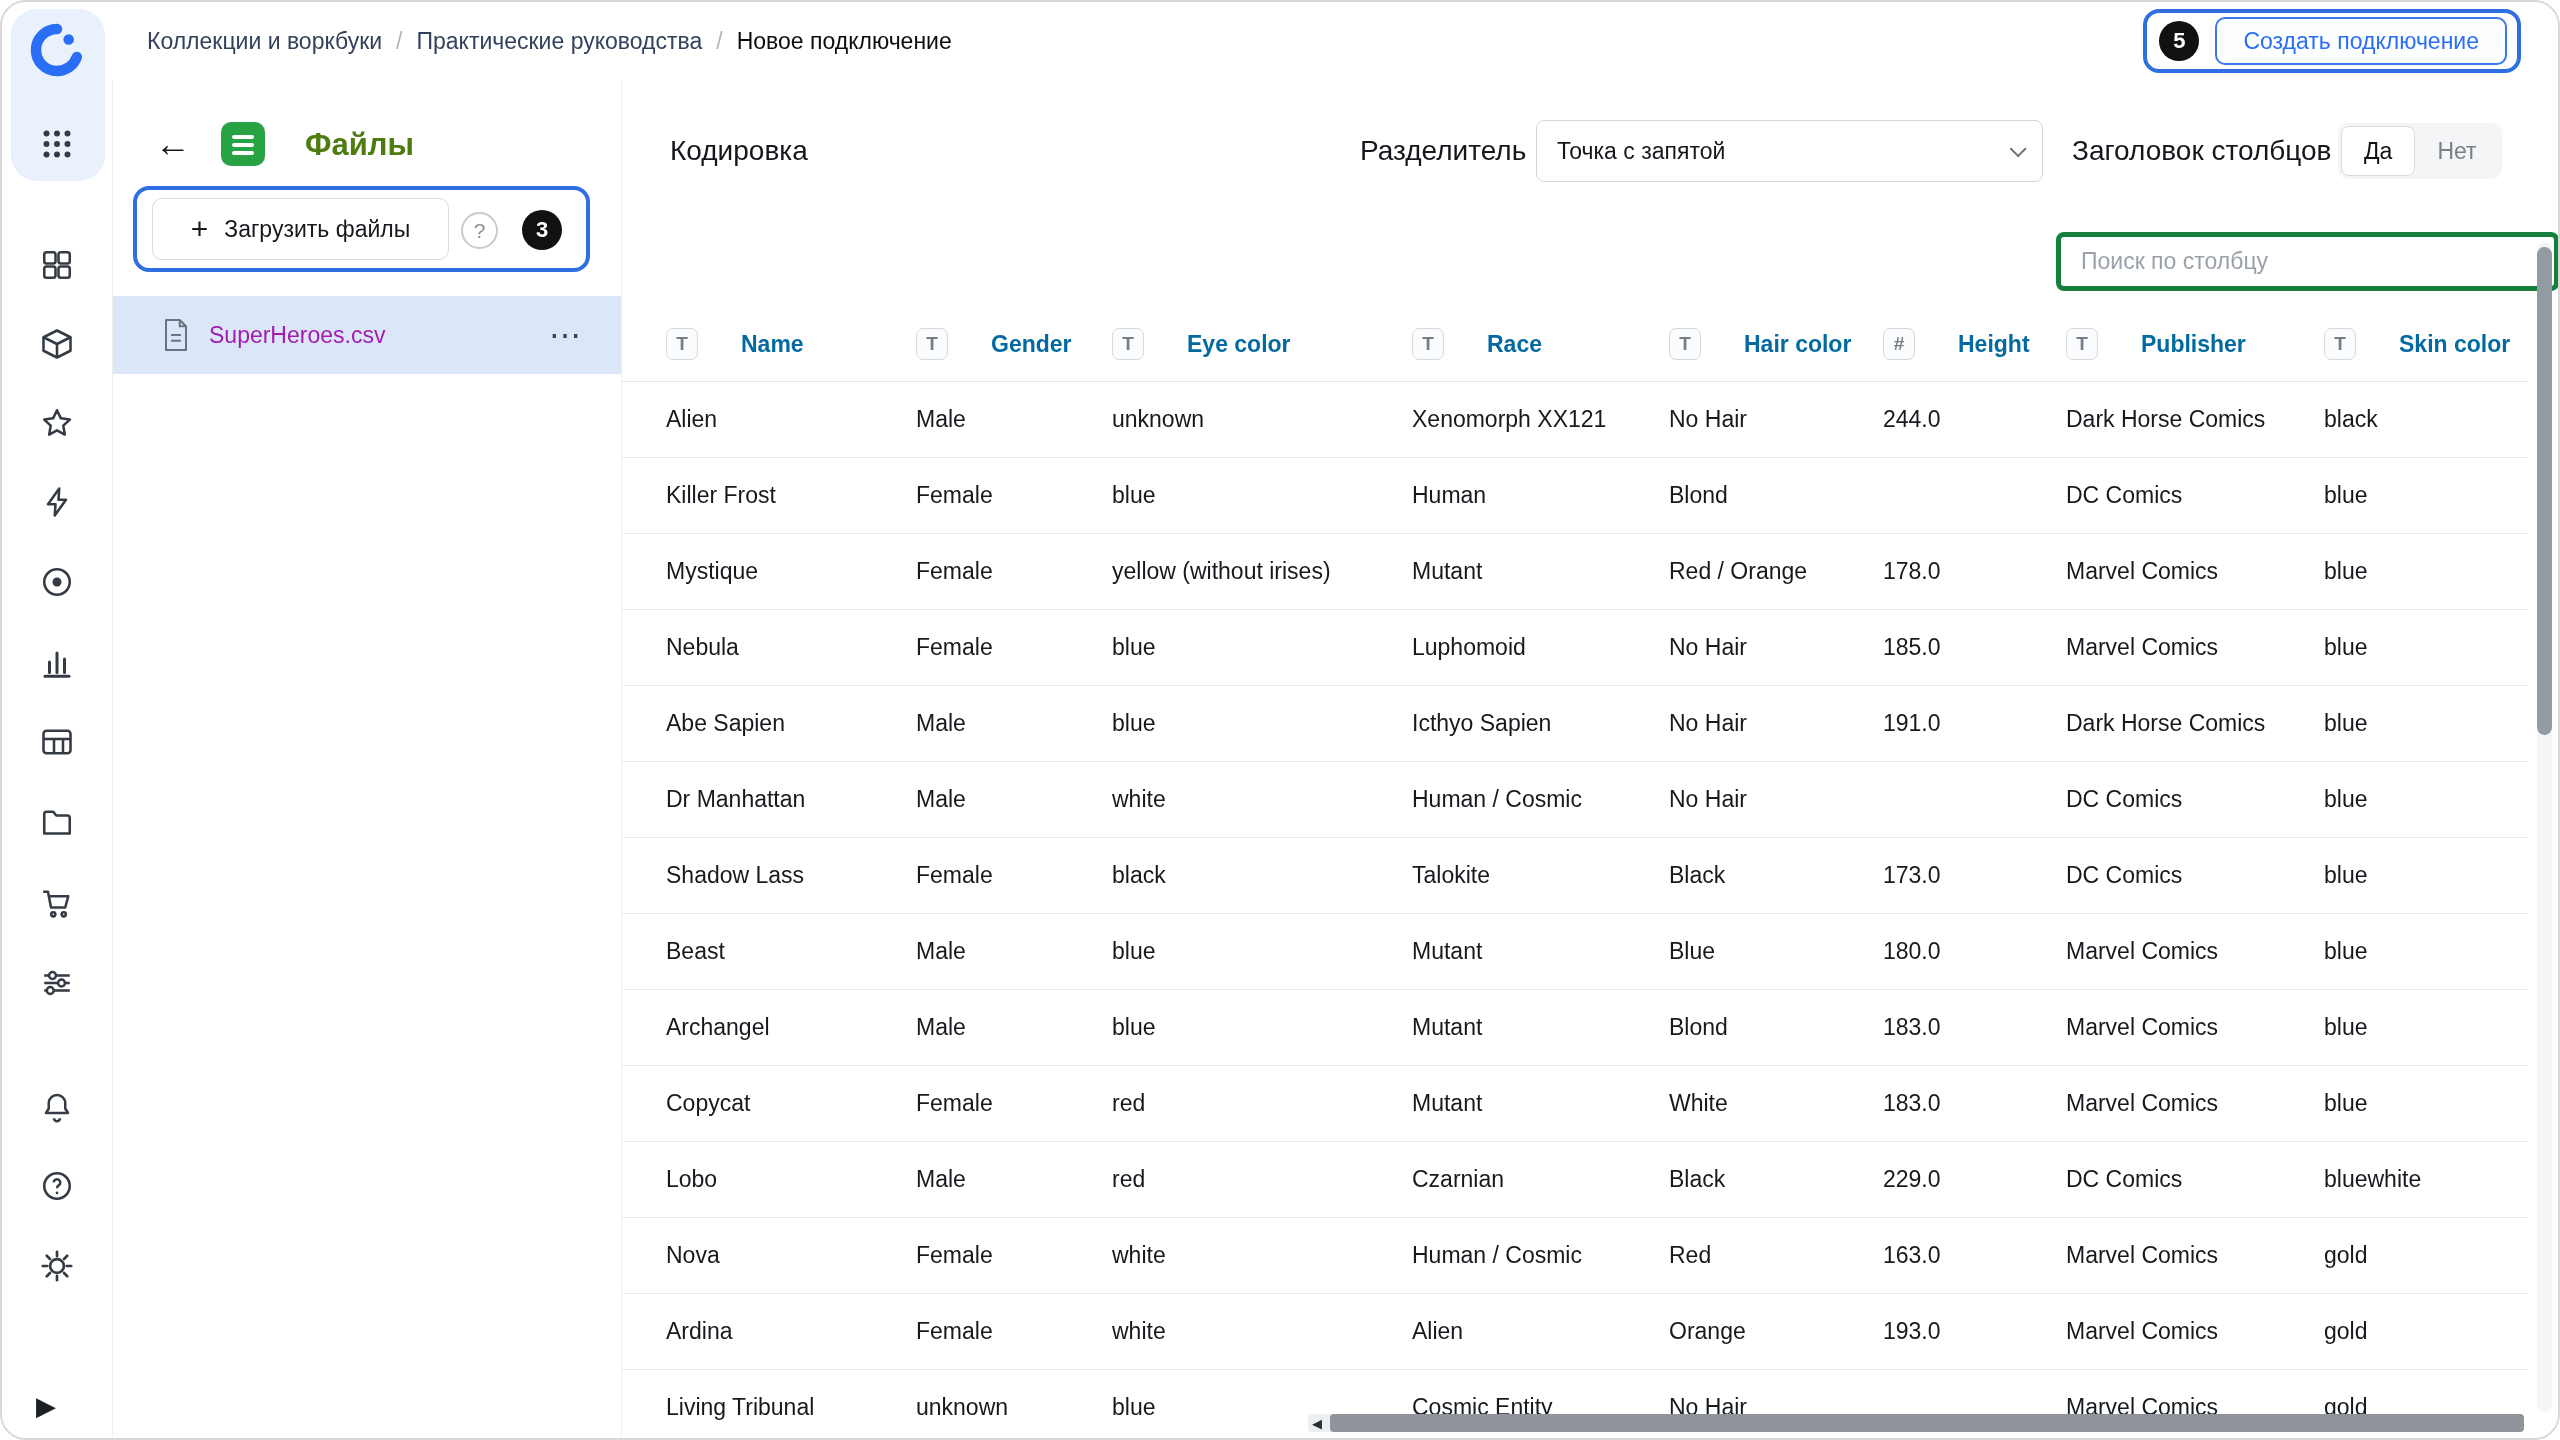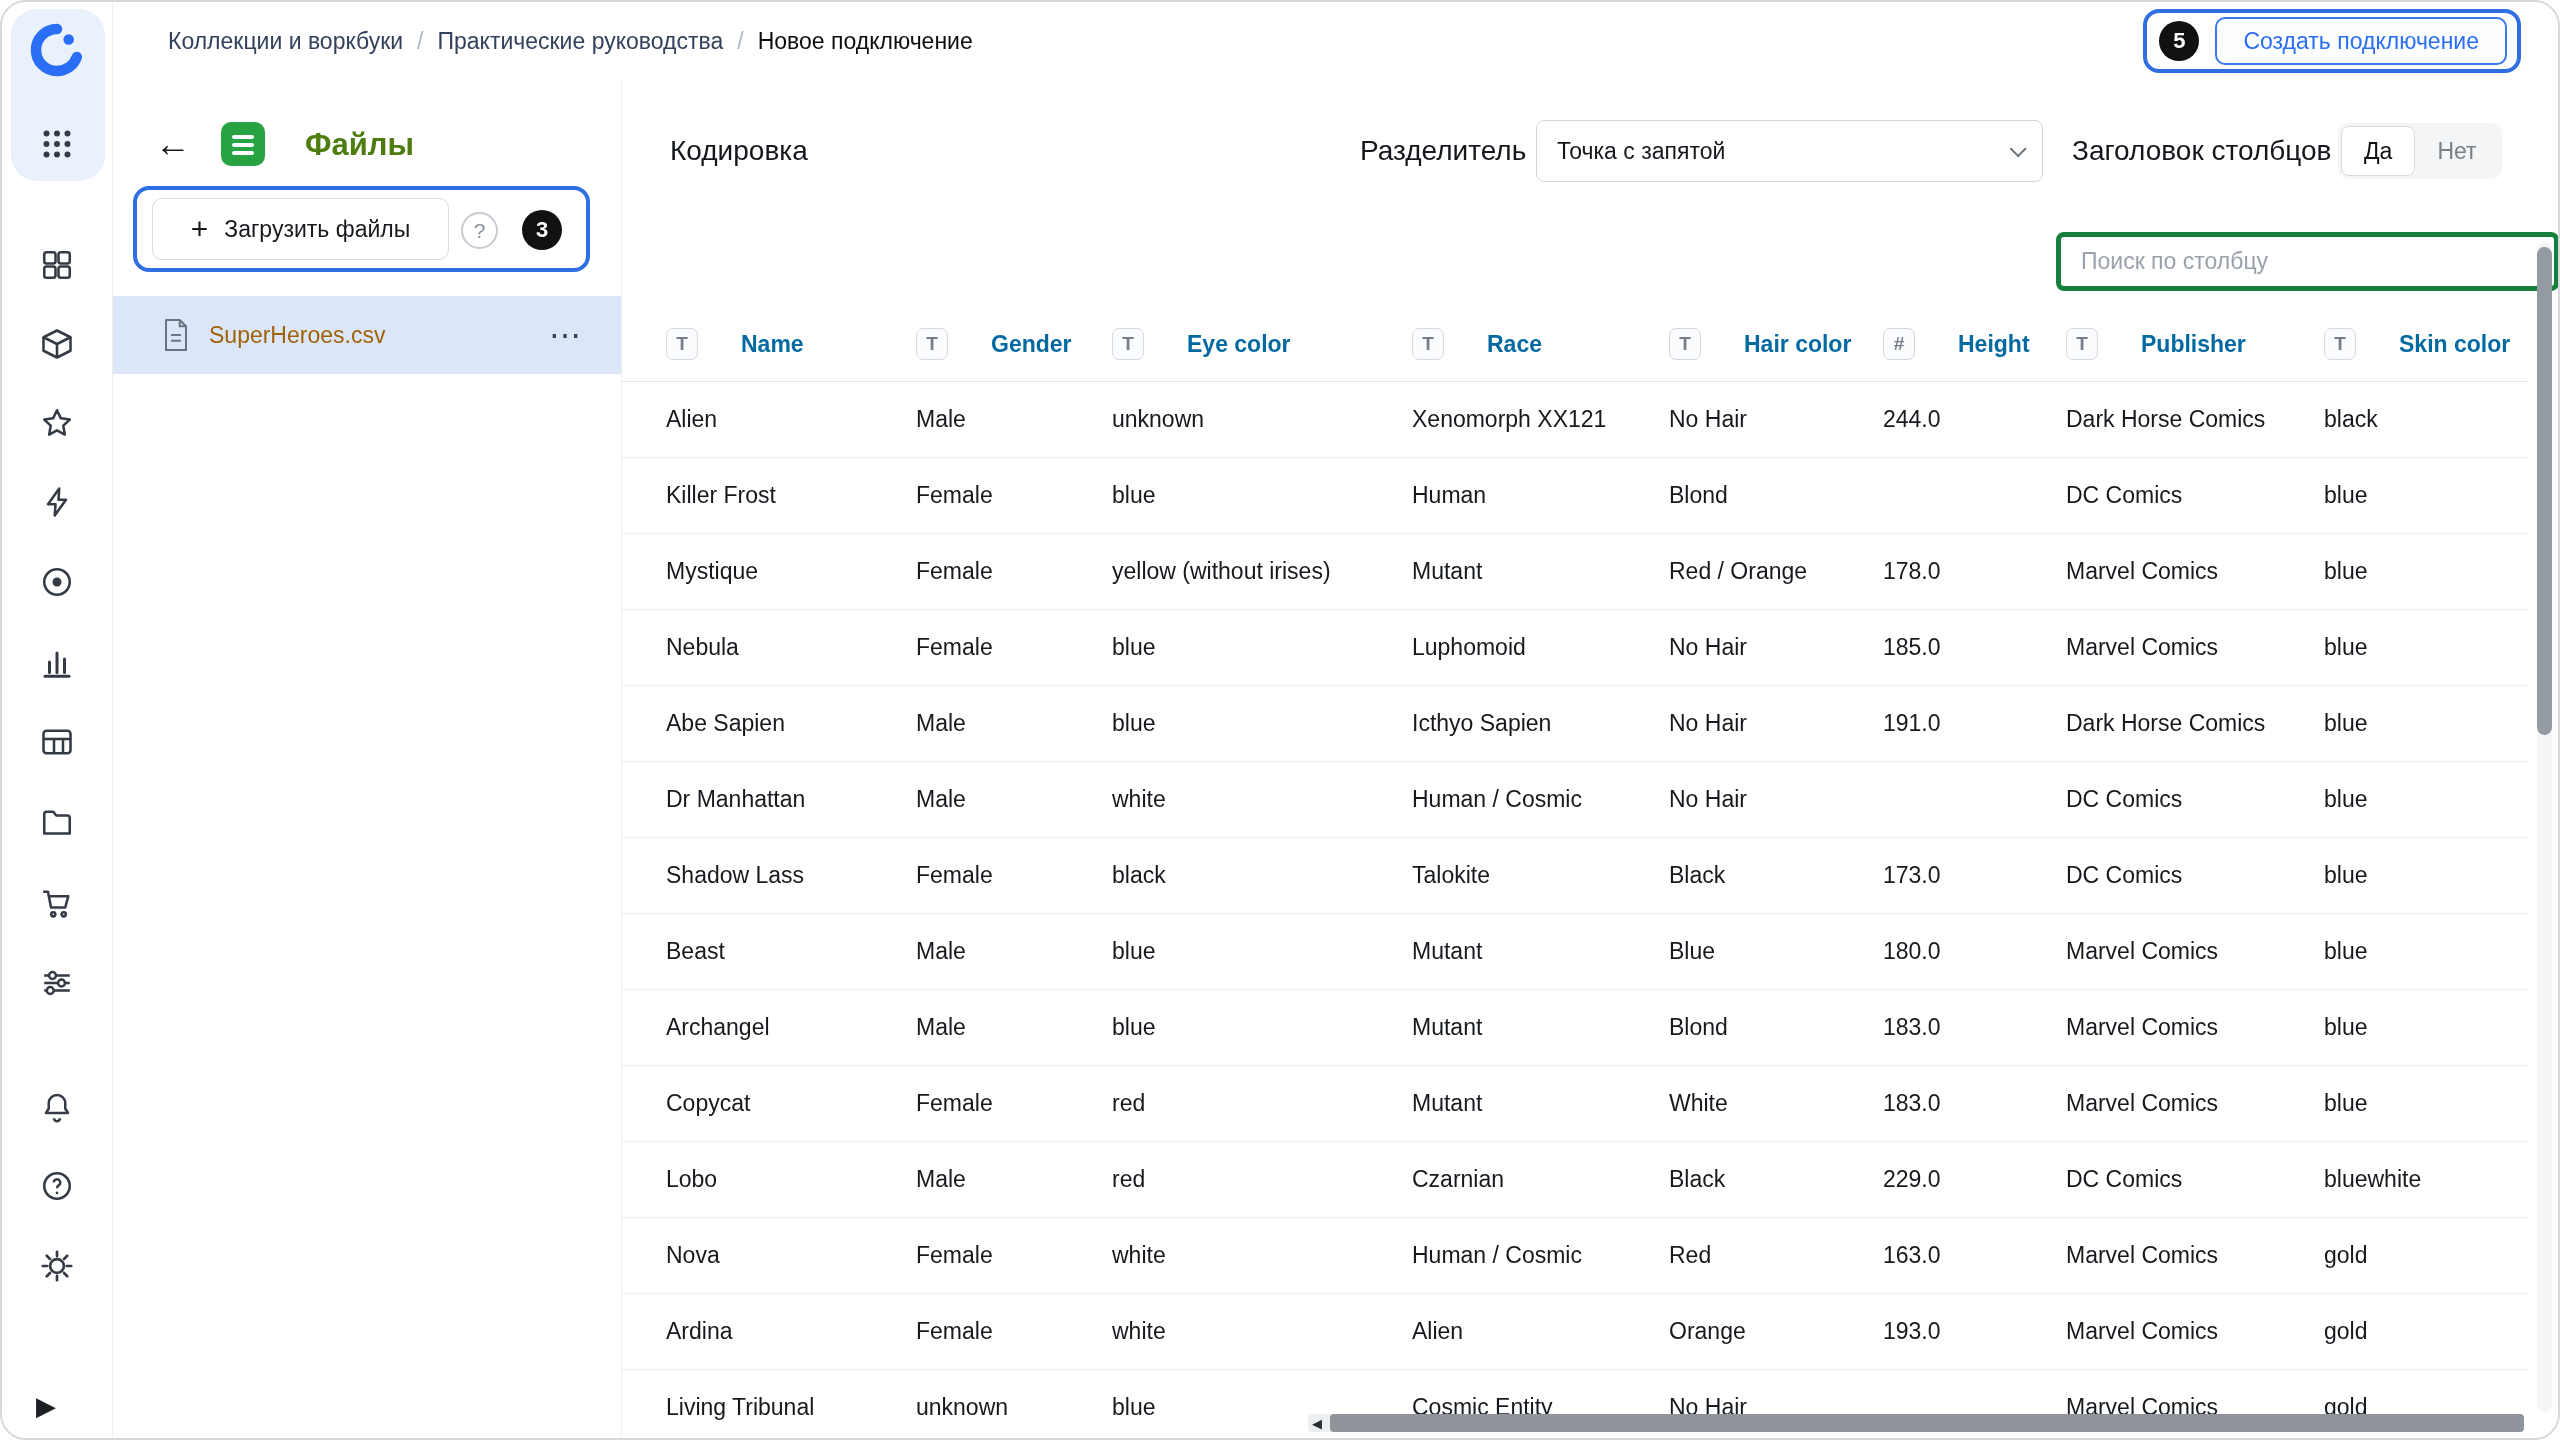--- a/index.html
+++ b/index.html
@@ -16,21 +16,21 @@
   .rail { position:absolute; left:0; top:0; bottom:0; width:111px; background:#fff; border-right:1px solid #efefef; }
   .rail-blob { position:absolute; left:9px; top:7px; width:94px; height:172px; background:#e9f1fc; border-radius:26px; }
   .rail-icon { position:absolute; left:50%; transform:translateX(-50%); width:44px; height:44px;
     display:flex; align-items:center; justify-content:center; cursor:pointer; }
   .rail-icon svg { width:36px; height:36px; }
   .logo-wrap { position:absolute; left:50%; transform:translateX(-50%); top:20px; width:56px; height:56px;
     display:flex; align-items:center; justify-content:center; }
   .collapse-btn { position:absolute; left:34px; bottom:16px; font-size:26px; color:#1c1f24; cursor:pointer; }
 
   
-  .topbar { position:absolute; left:126px; right:0; top:0; height:78px; background:#fff; }
+  .topbar { position:absolute; left:105px; right:0; top:0; height:78px; background:#fff; }
   .breadcrumb { position:absolute; left:40px; top:0; height:78px; display:flex; align-items:center; gap:14px; font-size:23px; }
   .crumb-link { color:#33415c; cursor:pointer; }
   .crumb-sep { color:#aeb6c2; }
   .crumb-current { color:#0b0d10; }
   .topbar-group { position:absolute; right:37px; top:7px; height:64px;
     border:4px solid #2f6fe4; border-radius:16px;
     display:flex; align-items:center; gap:16px; padding:0 10px 0 12px; background:#fff; }
   .badge { width:40px; height:40px; border-radius:50%; background:#111; color:#fff;
     display:flex; align-items:center; justify-content:center; font-size:22px; font-weight:700; }
   .create-btn { height:48px; border:2px solid #3a78f0; border-radius:10px; background:#fdfeff;
@@ -46,21 +46,21 @@
   .upload-btn { position:absolute; left:39px; top:118px; width:297px; height:62px;
     border:1px solid #d7dade; border-radius:10px; background:#fff;
     display:flex; align-items:center; justify-content:center; gap:16px; font-size:23px; color:#16191d; cursor:pointer; }
   .upload-plus { font-size:30px; line-height:1; color:#16191d; }
   .help-circle { position:absolute; left:348px; top:132px; width:37px; height:37px; border-radius:50%;
     border:2px solid #c6cbd2; color:#8a919b; font-size:21px; display:flex; align-items:center; justify-content:center; cursor:pointer; }
   .badge-3 { position:absolute; left:409px; top:130px; }
   .file-row { position:absolute; left:0; right:0; top:216px; height:78px; background:#dbe7f9;
     display:flex; align-items:center; padding-left:48px; cursor:pointer; }
   .file-doc-icon { width:30px; height:36px; }
-  .file-name { margin-left:18px; font-size:23px; color:#a16207; }
+  .file-name { margin-left:18px; font-size:23px; color:#a21caf; }
   .file-menu { position:absolute; right:38px; top:50%; transform:translateY(-50%); font-size:32px; color:#3c4047;
     letter-spacing:2px; cursor:pointer; line-height:1; }
 
   
   .main { position:absolute; left:620px; top:78px; right:0; bottom:0; background:#fff; }
   .ctl-label { position:absolute; top:40px; height:62px; line-height:62px; font-size:28px; color:#14171c; }
   .select { position:absolute; top:40px; height:62px; border:1px solid #d3d7db; border-radius:8px; background:#fff;
     display:flex; align-items:center; justify-content:space-between; padding:0 20px 0 20px; font-size:23px; color:#14171c; cursor:pointer; }
   .chev { width:12px; height:12px; border-right:2px solid #6d747d; border-bottom:2px solid #6d747d;
     transform:rotate(45deg) translateY(-3px); margin-left:18px; }

